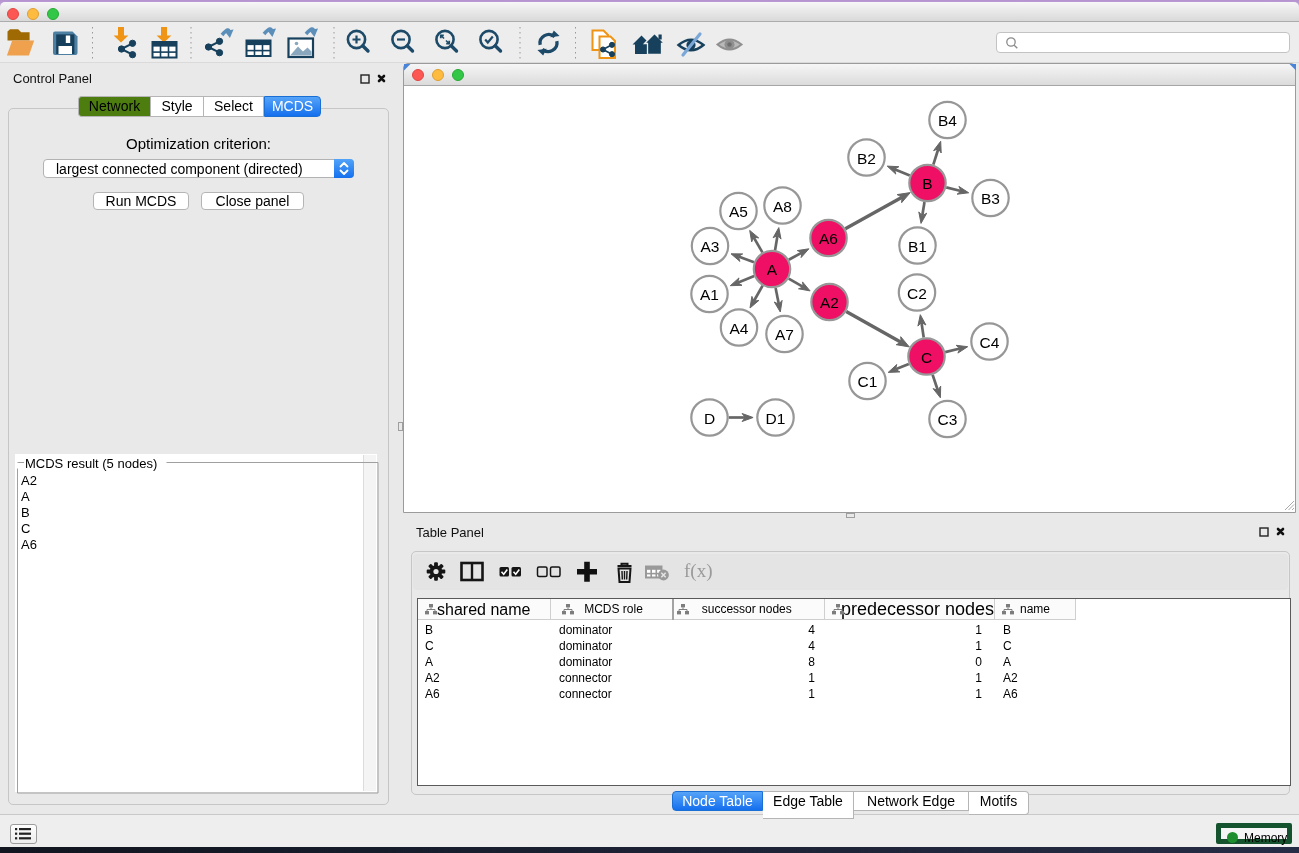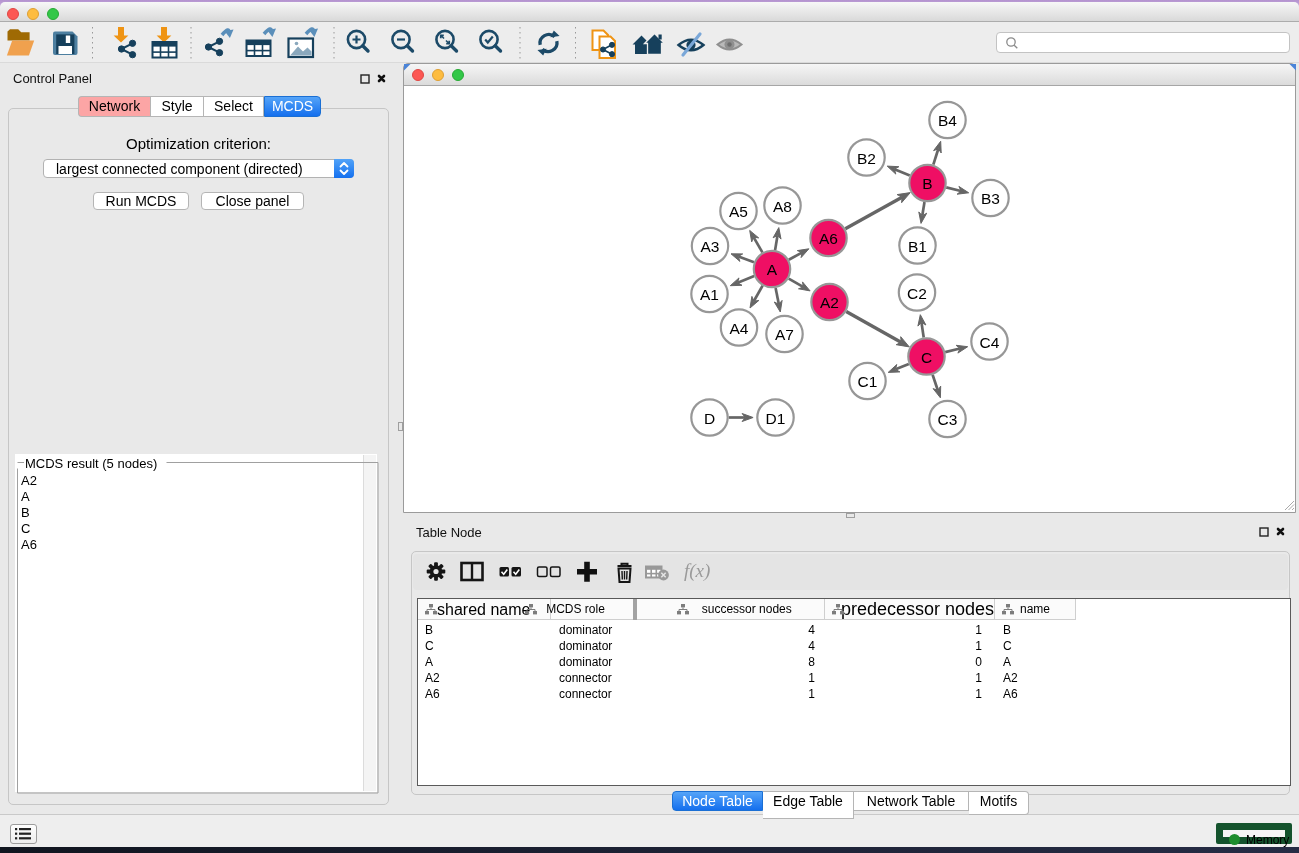--- a/index.html
+++ b/index.html
@@ -116,21 +116,21 @@
   </svg>
 
 <div class="abs" style="left:13px;top:71px;font-size:13px;color:#111">Control Panel</div>
 <svg class="abs" style="left:360px;top:74px" width="28" height="10" viewBox="0 0 28 10">
     <rect x="1" y="1" width="8" height="8" fill="none" stroke="#222" stroke-width="1.4"></rect>
     <path d="M19 1 L24 6 M24 1 L19 6" transform="translate(0,1)" stroke="#111" stroke-width="2.6" stroke-linecap="round"></path>
   </svg>
 <div class="abs" style="left:8px;top:108px;width:381px;height:697px;border:1px solid #c6c6c6;border-radius:5px"></div>
 
 <div class="abs" style="left:78px;top:96px;height:21px;font-size:14px">
-  <div class="abs" style="left:0;top:0;width:72px;height:21px;background:#fca5a5;border:1px solid #b5b5b5;border-right:none;border-radius:4px 0 0 4px;text-align:center;line-height:19px">Network</div>
+  <div class="abs" style="left:0;top:0;width:72px;height:21px;background:#4d7c0f;border:1px solid #b5b5b5;border-right:none;border-radius:4px 0 0 4px;text-align:center;line-height:19px">Network</div>
   <div class="abs" style="left:72px;top:0;width:53px;height:21px;background:#fff;border:1px solid #b5b5b5;border-right:none;text-align:center;line-height:19px">Style</div>
   <div class="abs" style="left:125px;top:0;width:61px;height:21px;background:#fff;border:1px solid #b5b5b5;text-align:center;line-height:19px">Select</div>
   <div class="abs" style="left:186px;top:0;width:57px;height:21px;background:linear-gradient(#55a4f8,#146fee);border:1px solid #1a6fd4;border-radius:0 4px 4px 0;text-align:center;line-height:19px;color:#fff">MCDS</div>
 </div>
 <div class="abs" style="left:0;top:135px;width:397px;text-align:center;font-size:15px">Optimization criterion:</div>
 
 <div class="abs" style="left:43px;top:159px;width:311px;height:19px;background:#fff;border:1px solid #b2b2b2;border-radius:4px">
   <div class="abs" style="left:12px;top:1px;font-size:14px;line-height:16px">largest connected component (directed)</div>
   <div class="abs" style="right:-1px;top:-1px;width:20px;height:19px;background:linear-gradient(#52a3f8,#1470ef);border-radius:0 4px 4px 0">
     <svg width="20" height="19" viewBox="0 0 20 19">
@@ -156,21 +156,21 @@
       <g fill="#222">
         <rect x="0" y="0" width="2.2" height="2.2"></rect>
         <rect x="0" y="4.6" width="2.2" height="2.2"></rect>
         <rect x="0" y="9.2" width="2.2" height="2.2"></rect>
         <rect x="4" y="0" width="12" height="2.2"></rect>
         <rect x="4" y="4.6" width="12" height="2.2"></rect>
         <rect x="4" y="9.2" width="12" height="2.2"></rect>
       </g>
     </svg>
 </div>
-<div class="abs" style="left:1216px;top:823px;width:76px;height:21px;background:#f5f5f5;border:7px solid #14532d;border-radius:2px">
+<div class="abs" style="left:1216px;top:823px;width:76px;height:21px;background:#f5f5f5;border:5px solid #14532d;border-radius:2px">
   <div class="abs" style="left:6px;top:4px;width:11px;height:11px;border-radius:50%;background:#1e8e2e"></div>
   <div class="abs" style="left:23px;top:3px;font-size:12px">Memory</div>
 </div>
 
 <div class="abs" style="left:403px;top:63px;width:893px;height:450px;background:#fff;border:1px solid #9b9b9b;border-radius:5px 5px 0 0"></div>
 <div class="abs" style="left:404px;top:64px;width:891px;height:22px;background:linear-gradient(#f6f6f6,#dbdbdb);border-bottom:1px solid #a6a6a6;border-radius:4px 4px 0 0">
   <div class="tl" style="left:8px;top:5px;background:#fc5753;border:1px solid #df4744"></div>
   <div class="tl" style="left:28px;top:5px;background:#fdbc40;border:1px solid #de9f34"></div>
   <div class="tl" style="left:48px;top:5px;background:#33c748;border:1px solid #27aa35"></div>
 </div>
@@ -269,21 +269,21 @@
       <text x="543.5" y="34.5">B4</text>
       <text x="463.5" y="295.5">C1</text>
       <text x="513.0" y="207.0">C2</text>
       <text x="543.5" y="333.5">C3</text>
       <text x="585.5" y="256.0">C4</text>
       <text x="305.5" y="332.0">D</text>
       <text x="371.5" y="332.0">D1</text>
     </g>
   </svg>
 
-<div class="abs" style="left:416px;top:525px;font-size:13px;color:#111">Table Node</div>
+<div class="abs" style="left:416px;top:525px;font-size:13px;color:#111">Table Panel</div>
 <svg class="abs" style="left:1259px;top:527px" width="28" height="10" viewBox="0 0 28 10">
     <rect x="1" y="1" width="8" height="8" fill="none" stroke="#222" stroke-width="1.4"></rect>
     <path d="M19 1 L24 6 M24 1 L19 6" transform="translate(0,1)" stroke="#111" stroke-width="2.6" stroke-linecap="round"></path>
   </svg>
 <div class="abs" style="left:411px;top:551px;width:879px;height:244px;border:1px solid #c6c6c6;border-radius:5px"></div>
 <div class="abs" style="left:413px;top:554px;width:875px;height:36px;background:#e4e4e4;border-radius:4px"></div>
 <svg class="abs" style="left:413px;top:554px" width="875" height="36" viewBox="0 0 875 36">
     <g fill="#151515" transform="translate(23 17.5)">
       <rect x="-1.9" y="-9.3" width="3.8" height="5" rx="1" transform="rotate(0 0 0)"></rect>
       <rect x="-1.9" y="-9.3" width="3.8" height="5" rx="1" transform="rotate(45 0 0)"></rect>
@@ -314,34 +314,34 @@
       <line x1="214" y1="17" x2="213.7" y2="25.5" stroke-width="1.4"></line>
     </g>
     <rect x="233" y="12.5" width="15.5" height="11" fill="#fff" stroke="#999" stroke-width="2"></rect>
     <rect x="233" y="12.5" width="15.5" height="3.3" fill="#999"></rect>
     <line x1="238.2" y1="12.5" x2="238.2" y2="23.5" stroke="#999" stroke-width="1.6"></line>
     <line x1="243.3" y1="12.5" x2="243.3" y2="23.5" stroke="#999" stroke-width="1.6"></line>
     <line x1="233" y1="19.6" x2="248.5" y2="19.6" stroke="#999" stroke-width="1.6"></line>
     <circle cx="250.5" cy="21" r="5.4" fill="#999"></circle>
     <path d="M248.3 18.8 l4.4 4.4 M252.7 18.8 l-4.4 4.4" stroke="#e4e4e4" stroke-width="1.5"></path>
   </svg>
-<div class="abs" style="left:684px;top:560px;font-family:'Liberation Serif',serif;font-style:italic;font-size:19px;color:#9a9a9a">f(x)</div>
+<div class="abs" style="left:684px;top:560px;font-family:'Liberation Serif',serif;font-size:19px;color:#9a9a9a">f(x)</div>
 
 <div class="abs" style="left:417px;top:598px;width:874px;height:188px;background:#fff;border:1.5px solid #5a5a5a"></div>
 <div class="abs" style="left:418px;top:599px;width:658px;height:21px;background:#fbfbfb;border-bottom:1px solid #cfcfcf"></div>
 
 <div class="abs" style="left:418px;top:599px;width:132.5px;height:21px;border-right:1px solid #cfcfcf;font-size:16px;text-align:center;line-height:21px"><svg width="12" height="11" viewBox="0 0 12 11" style="position:absolute;left:7px;top:5px">
       <g fill="#7d7d7d">
         <rect x="4" y="0" width="4" height="3.4"></rect>
         <rect x="0" y="7" width="4" height="3.4"></rect>
         <rect x="8" y="7" width="4" height="3.4"></rect>
       </g>
       <path d="M6 3.4 V5.5 M2 7 V5.5 H10 V7" fill="none" stroke="#7d7d7d" stroke-width="1"></path>
     </svg>shared name</div>
-<div class="abs" style="left:518px;top:599px;width:119px;height:21px;border-right:4px solid #a3a3a3;font-size:12px;text-align:center;line-height:21px"><svg width="12" height="11" viewBox="0 0 12 11" style="position:absolute;left:7px;top:5px">
+<div class="abs" style="left:555px;top:599px;width:119px;height:21px;border-right:2px solid #a3a3a3;font-size:12px;text-align:center;line-height:21px"><svg width="12" height="11" viewBox="0 0 12 11" style="position:absolute;left:7px;top:5px">
       <g fill="#7d7d7d">
         <rect x="4" y="0" width="4" height="3.4"></rect>
         <rect x="0" y="7" width="4" height="3.4"></rect>
         <rect x="8" y="7" width="4" height="3.4"></rect>
       </g>
       <path d="M6 3.4 V5.5 M2 7 V5.5 H10 V7" fill="none" stroke="#7d7d7d" stroke-width="1"></path>
     </svg>MCDS role</div>
 <div class="abs" style="left:669.5px;top:599px;width:155.5px;height:21px;border-right:1px solid #cfcfcf;font-size:12px;text-align:center;line-height:21px"><svg width="12" height="11" viewBox="0 0 12 11" style="position:absolute;left:7px;top:5px">
       <g fill="#7d7d7d">
         <rect x="4" y="0" width="4" height="3.4"></rect>
@@ -369,15 +369,15 @@
 
 <div class="abs" style="left:425px;top:622px;font-size:12px;line-height:16px">B<br>C<br>A<br>A2<br>A6</div>
 <div class="abs" style="left:559px;top:622px;font-size:12px;line-height:16px">dominator<br>dominator<br>dominator<br>connector<br>connector</div>
 <div class="abs" style="left:669px;top:622px;width:146px;text-align:right;font-size:12px;line-height:16px">4<br>4<br>8<br>1<br>1</div>
 <div class="abs" style="left:825px;top:622px;width:157px;text-align:right;font-size:12px;line-height:16px">1<br>1<br>0<br>1<br>1</div>
 <div class="abs" style="left:1003px;top:622px;font-size:12px;line-height:16px">B<br>C<br>A<br>A2<br>A6</div>
 
 <div class="abs" style="left:672px;top:791px;height:20px;font-size:14px">
   <div class="abs" style="left:0;top:0;width:91px;height:20px;background:linear-gradient(#55a4f8,#146fee);border:1px solid #1a6fd4;border-radius:4px 0 0 4px;text-align:center;line-height:18px;color:#fff">Node Table</div>
   <div class="abs" style="left:91px;top:0;width:91px;height:28px;background:#fff;border:1px solid #b5b5b5;border-left:none;text-align:center;line-height:18px">Edge Table</div>
-  <div class="abs" style="left:182px;top:0;width:115px;height:20px;background:#fff;border:1px solid #b5b5b5;border-left:none;text-align:center;line-height:18px">Network Table</div>
+  <div class="abs" style="left:182px;top:0;width:115px;height:20px;background:#fff;border:1px solid #b5b5b5;border-left:none;text-align:center;line-height:18px">Network Edge</div>
   <div class="abs" style="left:297px;top:0;width:60px;height:24px;background:#fff;border:1px solid #b5b5b5;border-left:none;border-radius:0 4px 4px 0;text-align:center;line-height:18px">Motifs</div>
 </div>
 
 </body></html>

